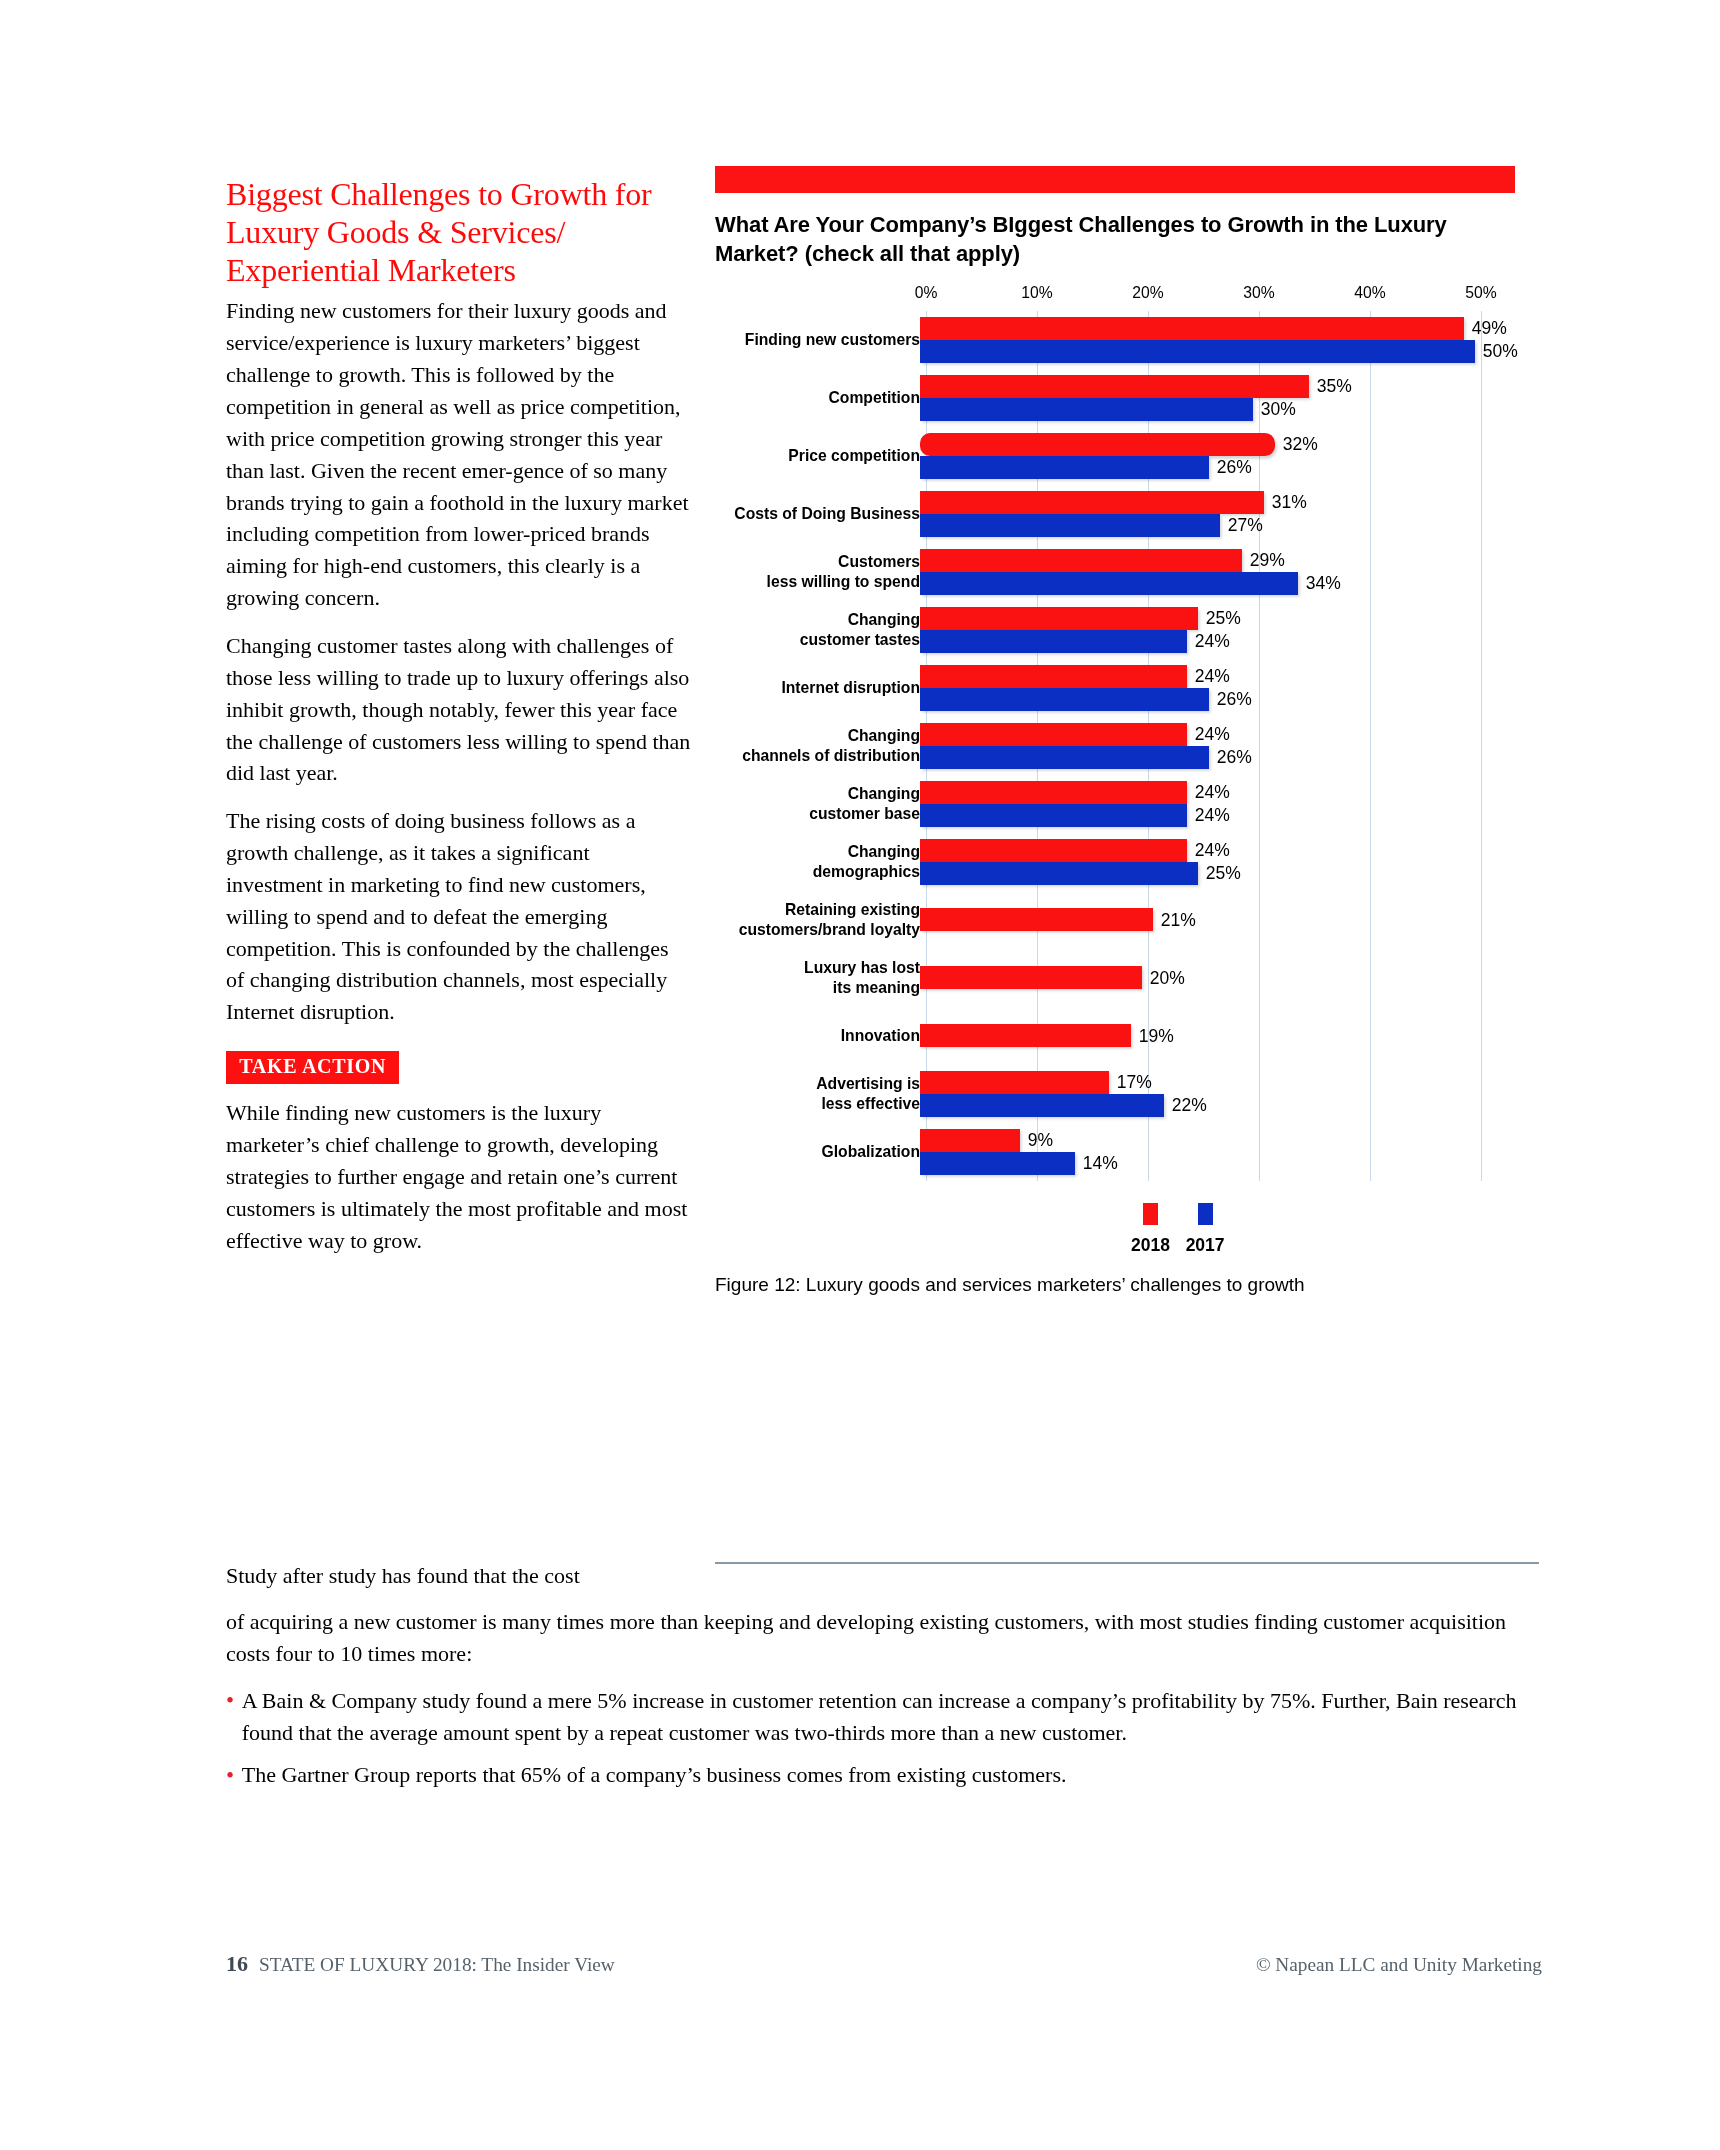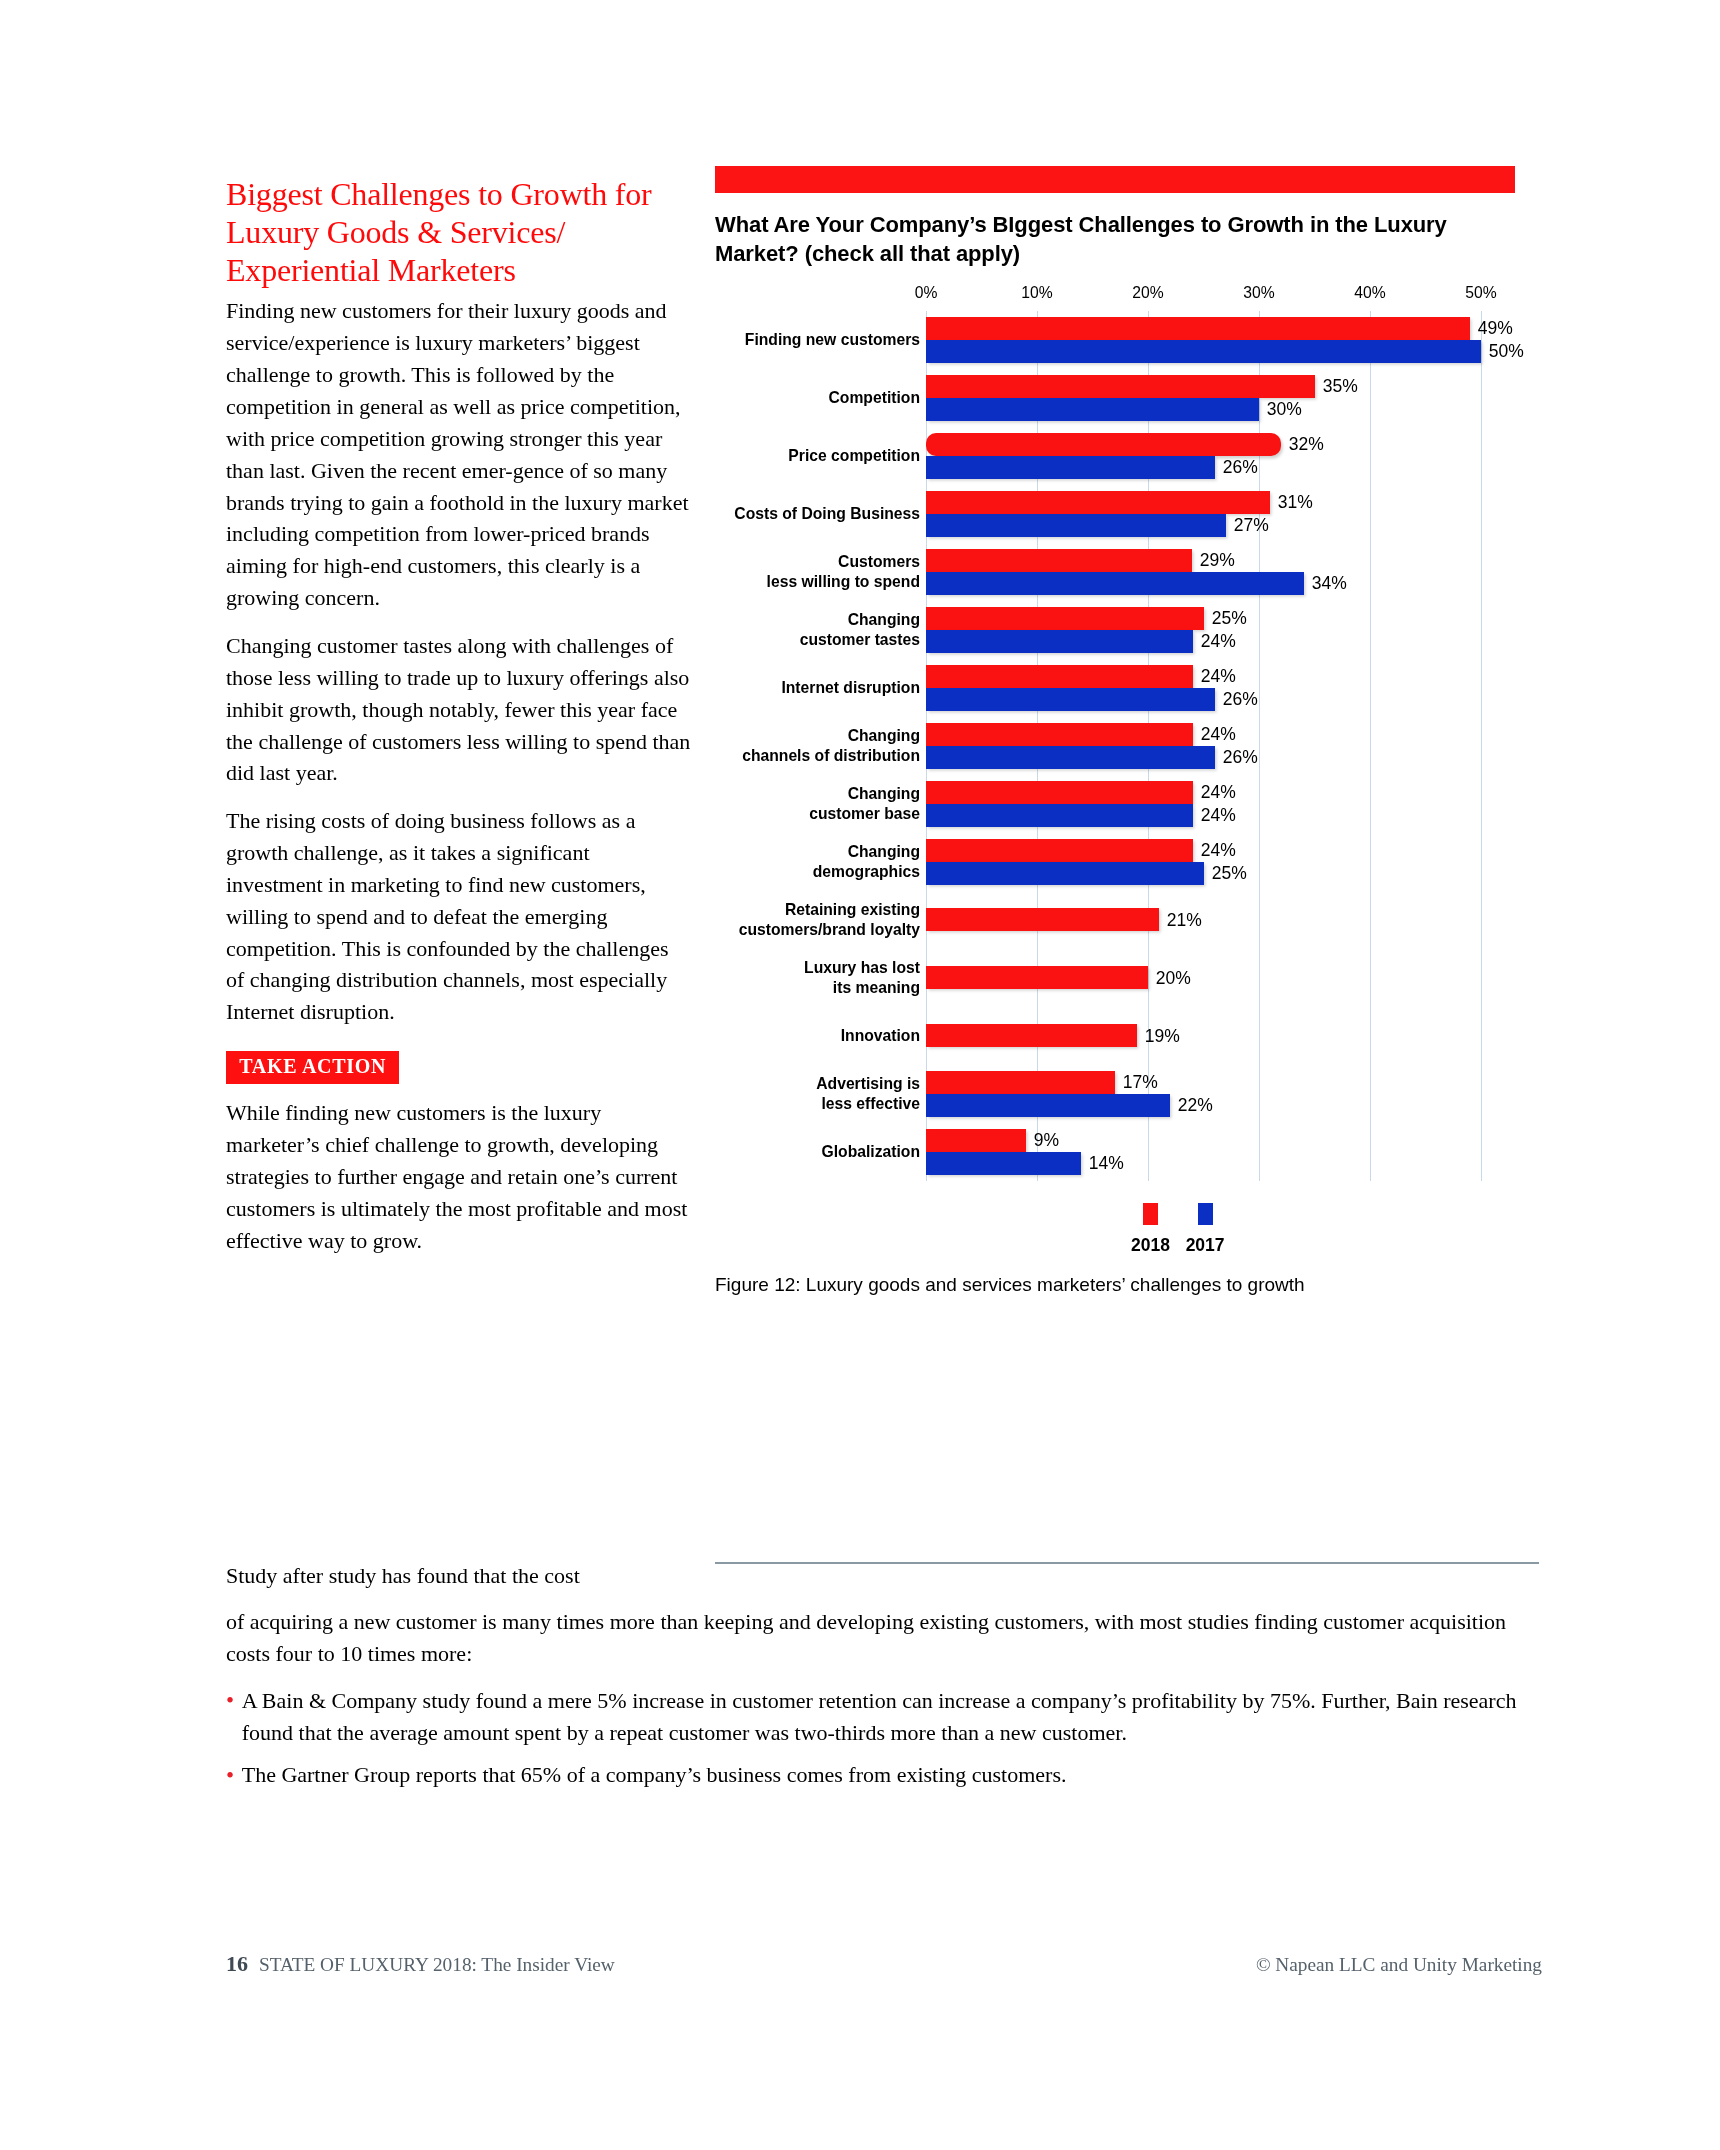--- a/index.html
+++ b/index.html
@@ -17,21 +17,21 @@
   .chart-title{font-family:"Liberation Sans",sans-serif;font-weight:700;font-size:22px;line-height:1.34;color:#000;margin:0 0 15.7px 0;letter-spacing:-0.1px;}
 
   .axis-row{position:relative;height:24px;margin-left:211px;width:555px;}
   .axis-tick{position:absolute;top:0;font-family:"Liberation Sans",sans-serif;font-size:15.7px;color:#000;transform:translateX(-50%);white-space:nowrap;}
 
   #plot{position:relative;margin-top:2.4px;}
   .grid-layer{position:absolute;left:211px;top:0;width:555px;bottom:0;pointer-events:none;}
   .gridline{position:absolute;top:0;bottom:0;width:0.6px;background:#c9d9e8;}
 
   .cat-row{position:relative;display:flex;align-items:center;min-height:58px;}
-  .cat-label{width:205px;padding-right:6px;text-align:right;font-family:"Liberation Sans",sans-serif;font-weight:700;font-size:15.7px;line-height:1.22;color:#000;flex:0 0 205px;}
+  .cat-label{width:205px;text-align:right;font-family:"Liberation Sans",sans-serif;font-weight:700;font-size:15.7px;line-height:1.22;color:#000;flex:0 0 205px;}
   .bars{position:relative;flex:1;height:100%;}
   .bar{position:relative;height:23px;box-shadow:1.8px 2.4px 3px rgba(0,0,0,0.18);}
   .bar.r{background:#FA1212;}
   .bar.b{background:#0B2FC2;}
   .bar .val{position:absolute;left:100%;top:50%;transform:translateY(-50%);margin-left:7.8px;font-family:"Liberation Sans",sans-serif;font-size:17.5px;color:#000;white-space:nowrap;}
 
   .legend{display:flex;align-items:center;gap:15.7px;margin-top:22px;margin-left:416px;}
   .leg-item{display:flex;align-items:center;gap:10.3px;flex-direction:column;}
   .leg-sw{width:15px;height:22px;}
   .leg-sw.r{background:#FA1212;}
@@ -128,21 +128,21 @@
               <span class="val">31%</span>
             </div>
             <div class="bar b" style="width: 300px;">
               <span class="val">27%</span>
             </div>
           </div>
         </div>
         <div class="cat-row">
           <div class="cat-label">Customers<br>less willing to spend</div>
           <div class="bars">
-            <div class="bar r" style="width: 266px;">
+            <div class="bar r" style="width: 322px;">
               <span class="val">29%</span>
             </div>
             <div class="bar b" style="width: 378px;">
               <span class="val">34%</span>
             </div>
           </div>
         </div>
         <div class="cat-row">
           <div class="cat-label">Changing<br>customer tastes</div>
           <div class="bars">

